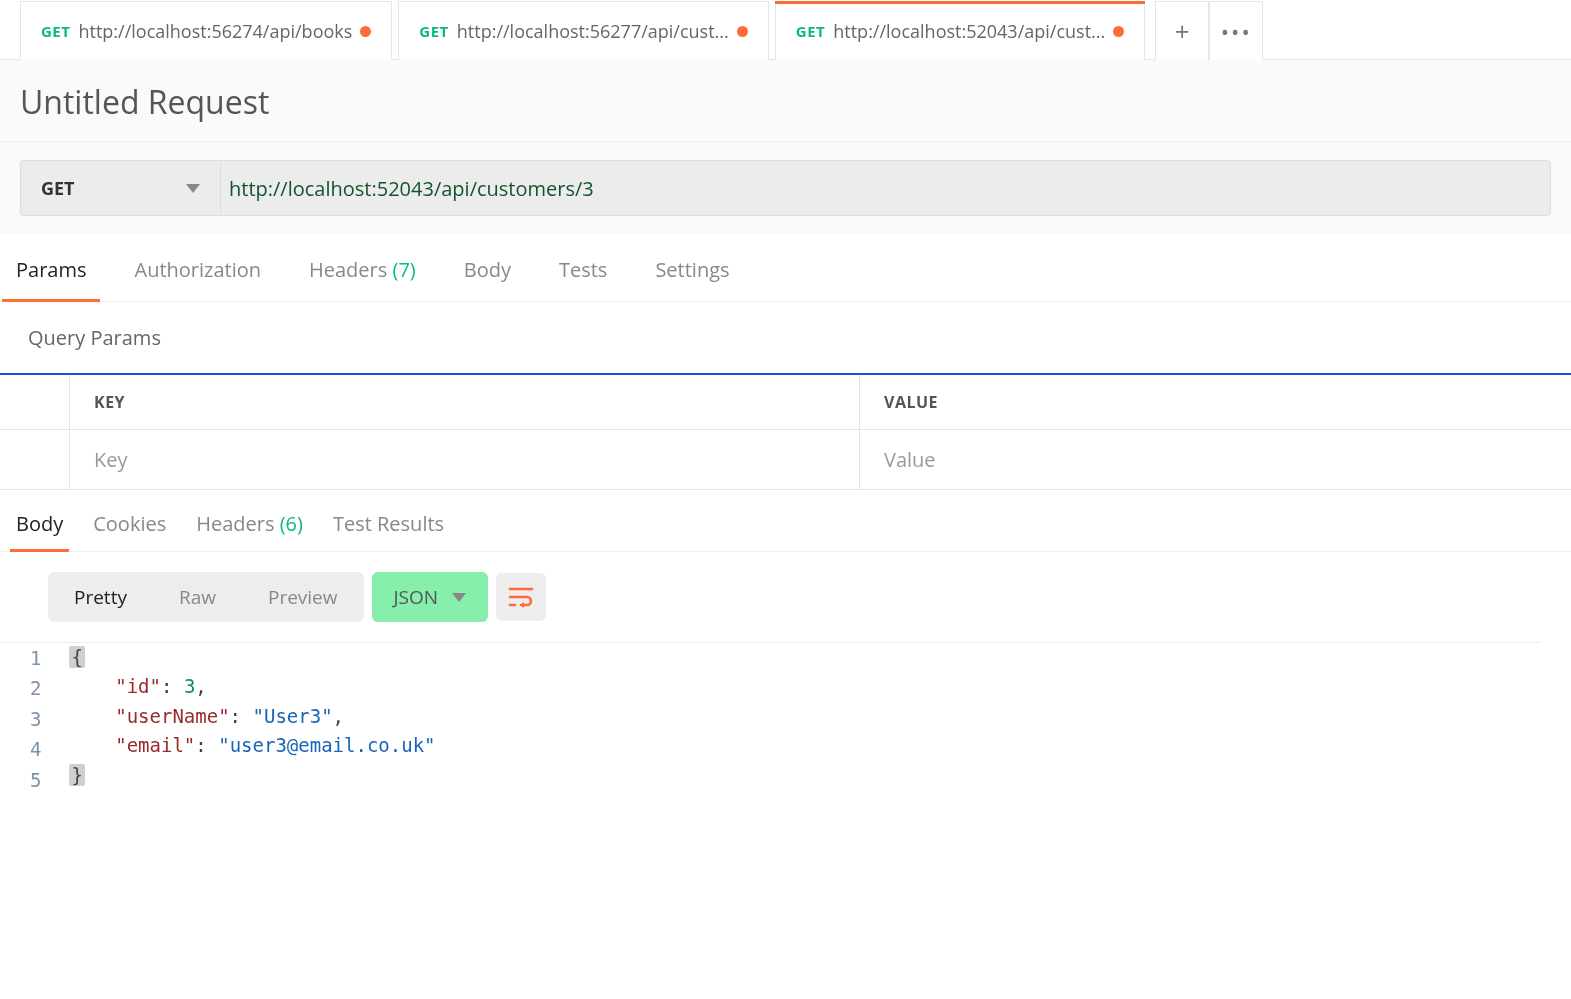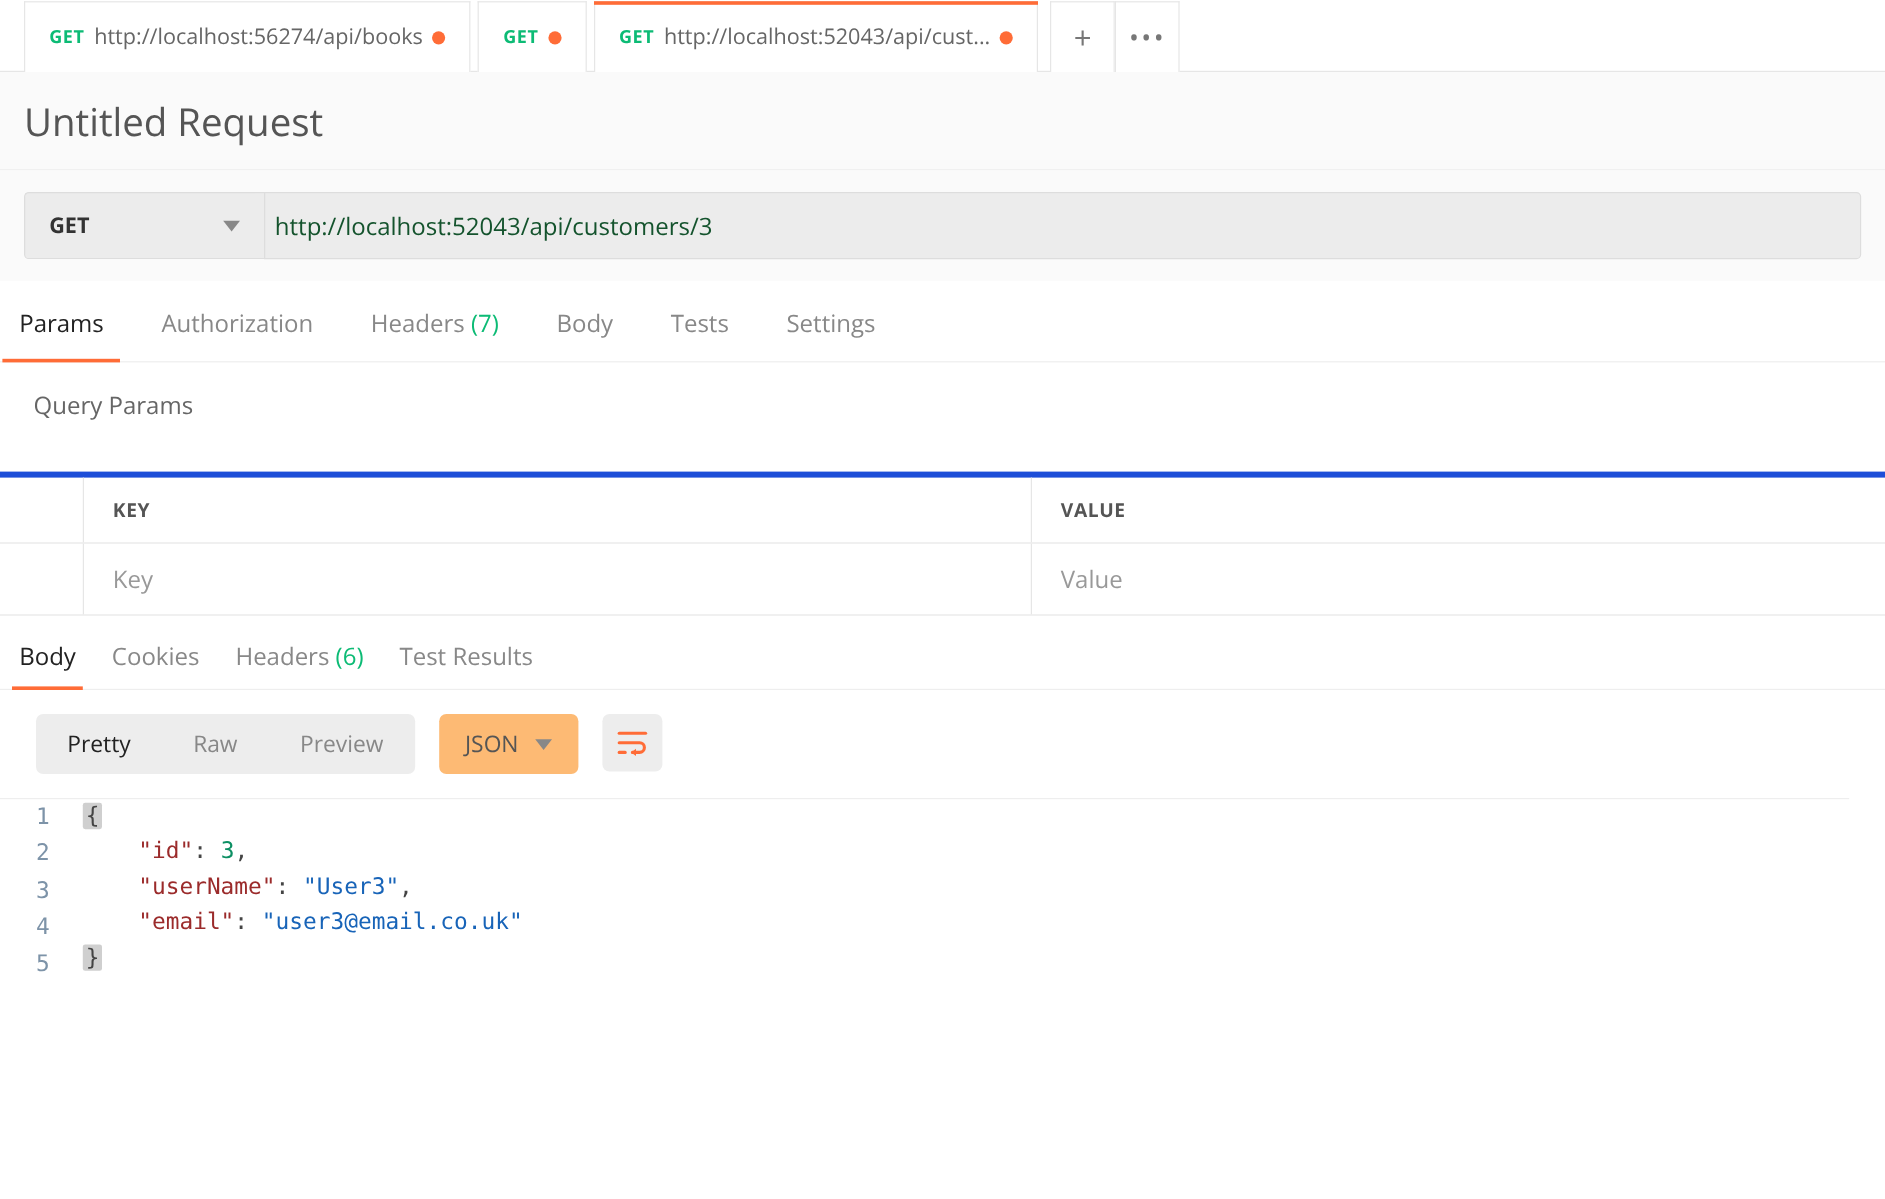--- a/index.html
+++ b/index.html
@@ -47,43 +47,43 @@
 
   
   .inner-tabs { display:flex; gap:48px; padding: 22px 16px 0; border-bottom:1px solid #eee; font-size:20px; color:#888; }
   .inner-tab { padding-bottom:18px; cursor:pointer; position:relative; }
   .inner-tab.active { color:#222; }
   .inner-tab.active::after { content:""; position:absolute; left:-14px; right:-14px; bottom:-1px; height:3px; background:#ff6c37; }
   .count-green { color:#0cbb75; }
 
   
   .section-head { padding: 22px 28px; font-size:20px; color:#666; }
-  .kv-table { border-top:5px solid #1d4ed8; border-bottom:1px solid #e6e6e6;margin-top:20px; }
+  .kv-table { border-top:2px solid #1d4ed8; border-bottom:1px solid #e6e6e6; }
   .kv-row { display:flex; }
   .kv-cell { border-right:1px solid #e6e6e6; padding:16px 24px; color:#999; }
   .kv-row:first-child .kv-cell { font-weight:700; color:#555; letter-spacing:.5px; font-size:16px; }
   .kv-row + .kv-row { border-top:1px solid #e6e6e6; }
   .kv-spacer { width:70px; border-right:1px solid #e6e6e6; }
   .kv-key { width: 790px; }
   .kv-val { flex:1; border-right:none; }
   .kv-row:not(:first-child) .kv-cell { font-size:20px; cursor:text; }
 
   
   .resp-tabs { display:flex; gap:30px; padding:20px 16px 0; font-size:20px; color:#888; border-bottom:1px solid #eee; }
   .resp-tab { padding-bottom:14px; cursor:pointer; position:relative; }
   .resp-tab.active { color:#222; }
   .resp-tab.active::after { content:""; position:absolute; left:-6px; right:-6px; bottom:-1px; height:3px; background:#ff6c37; }
 
   
-  .body-toolbar { display:flex; gap:20px; padding:20px 30px; }
+  .body-toolbar { display:flex; gap:8px; align-items:center; padding:20px 30px;margin-left:18px; }
   .seg-group { display:flex; background:#ededed; border-radius:6px; overflow:hidden; }
   .seg { padding:12px 26px; color:#888; cursor:pointer; font-size:19px; }
   .seg.active { color:#222; }
   .seg + .seg { border-left:0; }
-  .json-select { display:flex; align-items:center; gap:14px; background:#fdba74; border-radius:6px; padding:12px 22px; color:#555; font-size:19px; cursor:pointer; }
+  .json-select { display:flex; align-items:center; gap:14px; background:#86efac; border-radius:6px; padding:12px 22px; color:#555; font-size:19px; cursor:pointer; }
   .wrap-btn { width:50px; height:48px; display:flex; align-items:center; justify-content:center; background:#ededed; border-radius:6px; cursor:pointer; }
 
   
   .code-pane { display:flex; font-family: Menlo, Consolas, monospace; font-size:19px; line-height:1.55; padding:0 0 0 30px; }
   .gutter { text-align:right; color:#7d93a8; padding-right:28px; user-select:none; }
   .code { white-space:pre; }
   .tok-brace{color:#444;} .tok-key{color:#9b2b2b;} .tok-str{color:#1864b8;} .tok-num{color:#0c8f63;} .tok-punct{color:#444;}
   .hot-bracket{ background:#cfcfcf; padding:0 2px; border-radius:2px; }
   .gutter div, .code-container { border-top:1px solid transparent; }
   .code-wrap { border-top:1px solid #eee; margin:0 30px 0 0; }
@@ -92,20 +92,21 @@
 <body>
 
 <div class="tab-strip">
   <div class="req-tab">
     <span class="method">GET</span>
     <span class="tab-url">http://localhost:56274/api/books</span>
     <span class="dot"></span>
   </div>
   <div class="req-tab">
     <span class="method">GET</span>
+    <span class="tab-url">http://localhost:56277/api/cust...</span>
     <span class="dot"></span>
   </div>
   <div class="req-tab active">
     <span class="method">GET</span>
     <span class="tab-url">http://localhost:52043/api/cust...</span>
     <span class="dot"></span>
   </div>
   <div class="tab-actions">
     <div class="icon-btn">
       <span>+</span>

